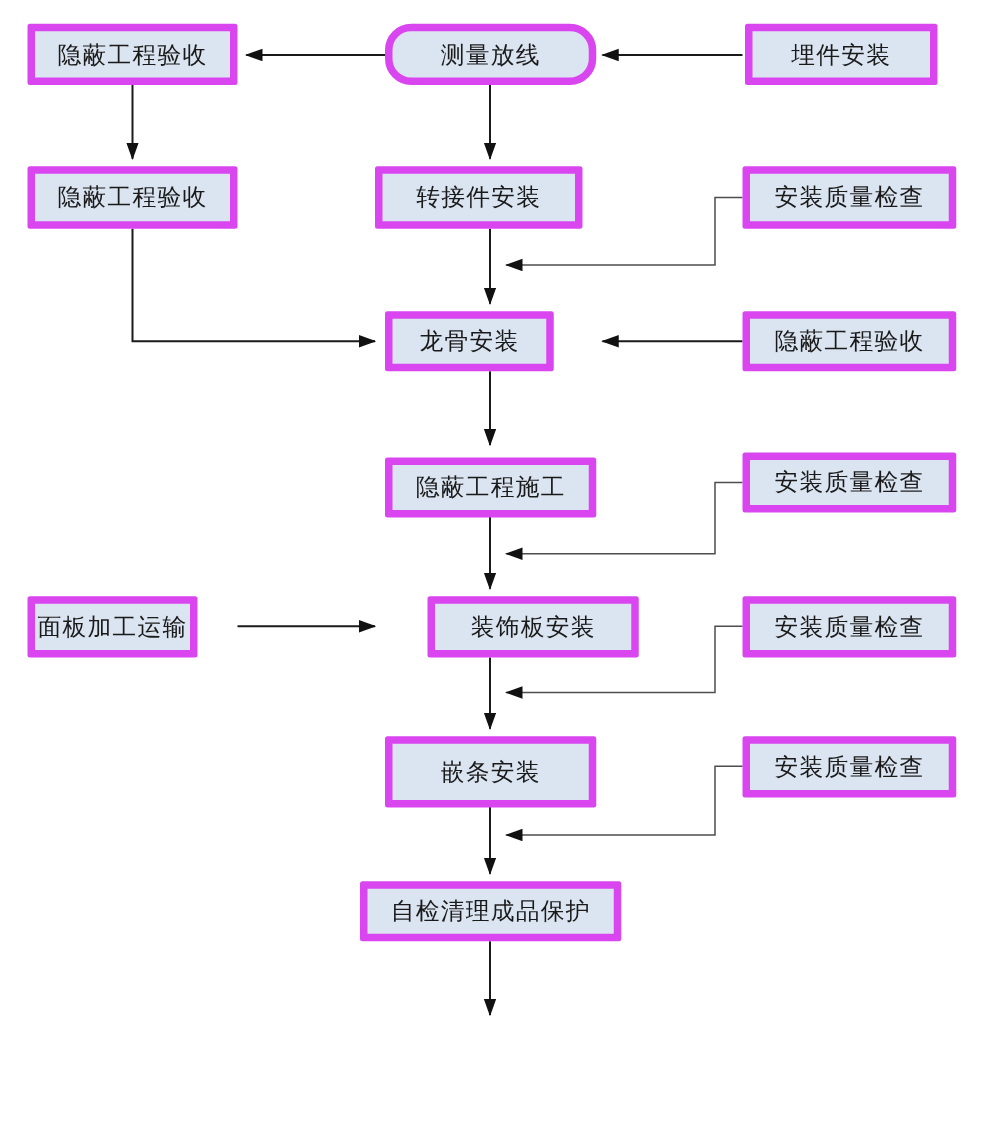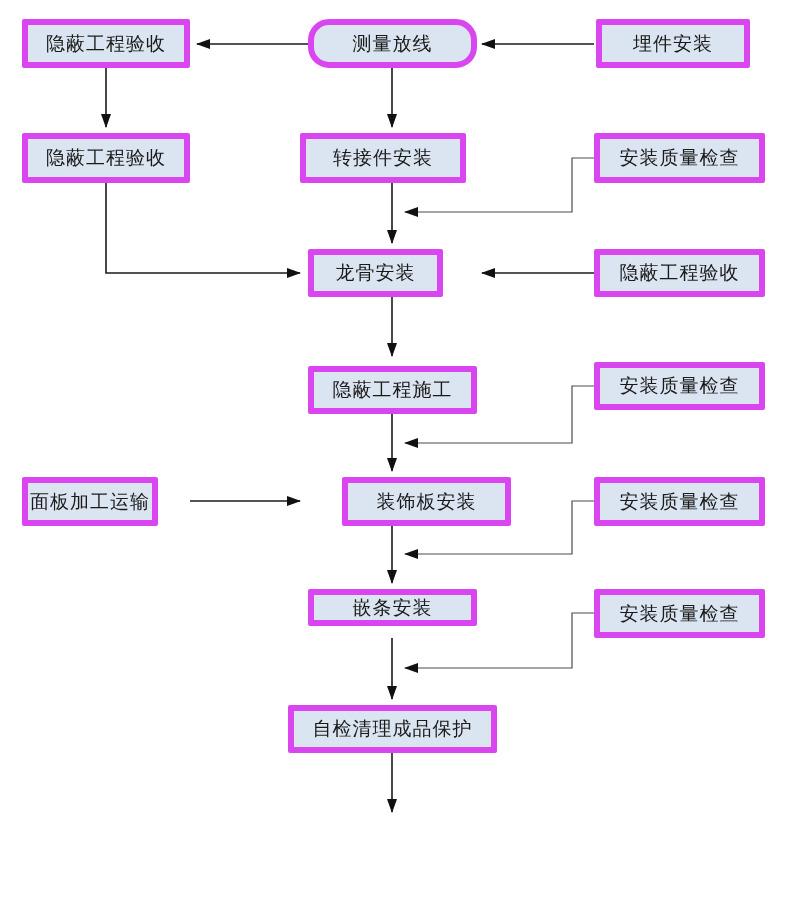--- a/index.html
+++ b/index.html
@@ -78,19 +78,19 @@
   <div class="node" style="left:308px; top:249px; width:135px; height:48px;">龙骨安装</div>
   <div class="node" style="left:594px; top:249px; width:171px; height:48px;">隐蔽工程验收</div>
 
   <div class="node" style="left:308px; top:366px; width:169px; height:48px;">隐蔽工程施工</div>
   <div class="node" style="left:594px; top:362px; width:171px; height:48px;">安装质量检查</div>
 
   <div class="node" style="left:22px;  top:477px; width:136px; height:49px;">面板加工运输</div>
   <div class="node" style="left:308px; top:477px; width:169px; height:49px;margin-left:34px;">装饰板安装</div>
   <div class="node" style="left:594px; top:477px; width:171px; height:49px;">安装质量检查</div>
 
-  <div class="node" style="left:308px; top:589px; width:169px; height:37px;">嵌条安装</div>
+  <div class="node" style="left:308px; top:589px; width:169px; height:57px;">嵌条安装</div>
   <div class="node" style="left:594px; top:589px; width:171px; height:49px;">安装质量检查</div>
 
   <div class="node" style="left:288px; top:705px; width:209px; height:48px;text-align:right;">自检清理成品保护</div>
 
 
 </div>
 
 </body></html>

